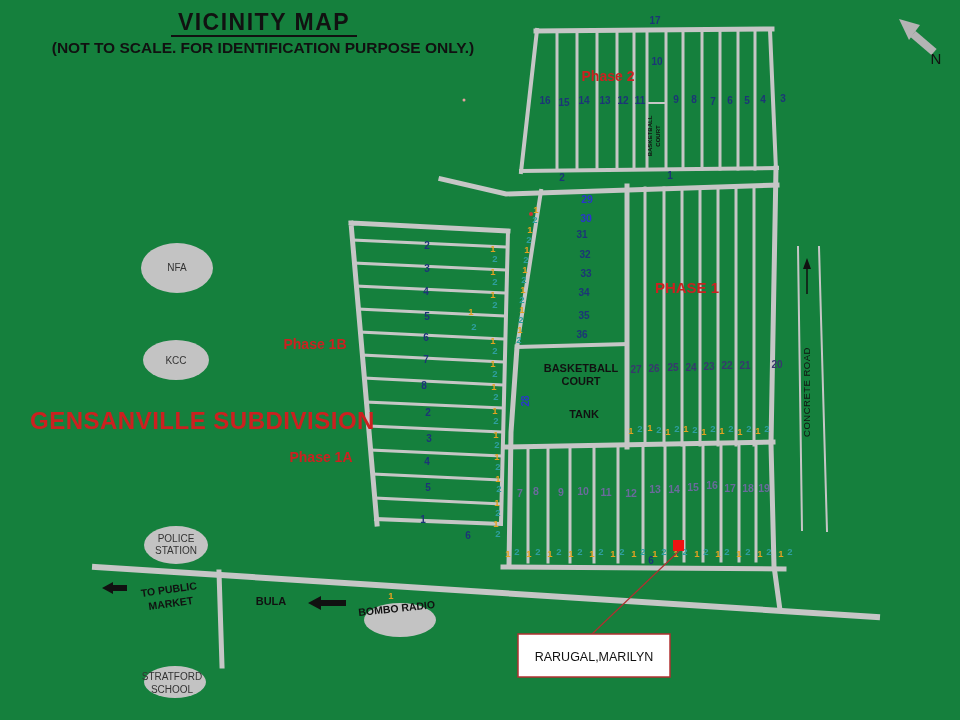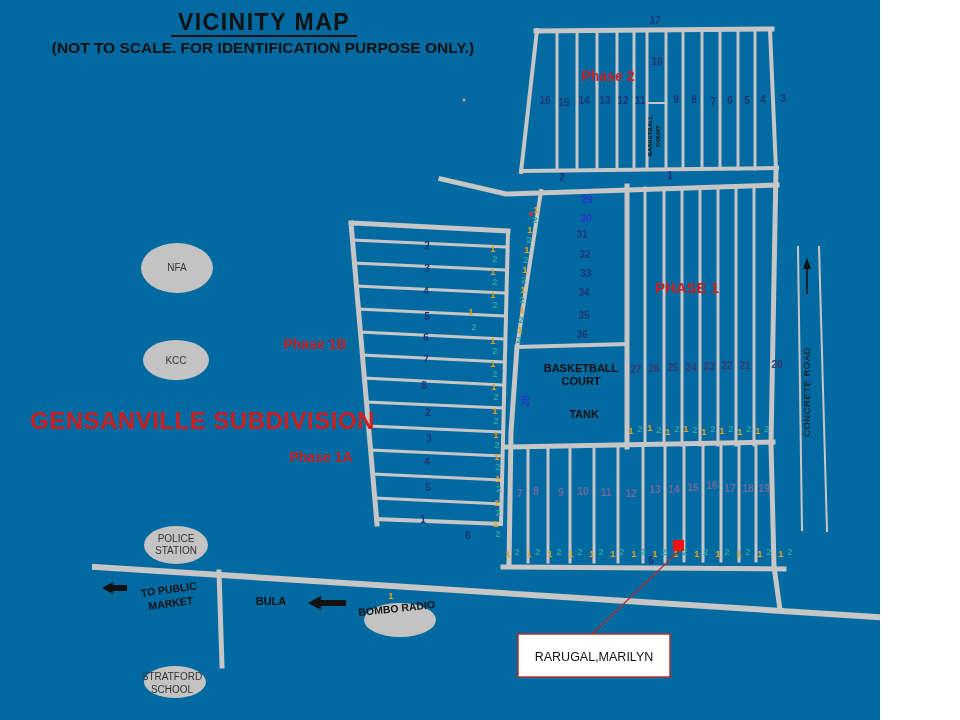--- a/index.html
+++ b/index.html
@@ -1,16 +1,16 @@
 <!DOCTYPE html>
 <html><head>
 <meta charset="utf-8">
 <style>
   html,body{margin:0;padding:0;background:#fff;}
-  #stage{position:relative;width:880px;height:720px;background:#0369a1;overflow:hidden;}
+  #stage{position:relative;width:960px;height:720px;background:#15803d;overflow:hidden;}
   svg text{font-family:"Liberation Sans", sans-serif;}
   .stamp{text-anchor:middle;font-weight:bold;}
   .n-nv{fill:#1c3577;font-size:10px;}
   .n-bl{fill:#2a35cc;font-size:10.5px;}
   .n-sl{fill:#6a6a9c;font-size:10.5px;}
   .n-dk{fill:#38386e;font-size:10px;}
   .n-or{fill:#e2a221;font-size:9.5px;}
   .n-tl{fill:#2f9fa0;font-size:9.5px;}
   .red-lbl{fill:#cc2020;font-weight:bold;}
   .blk{fill:#111111;font-weight:bold;}

